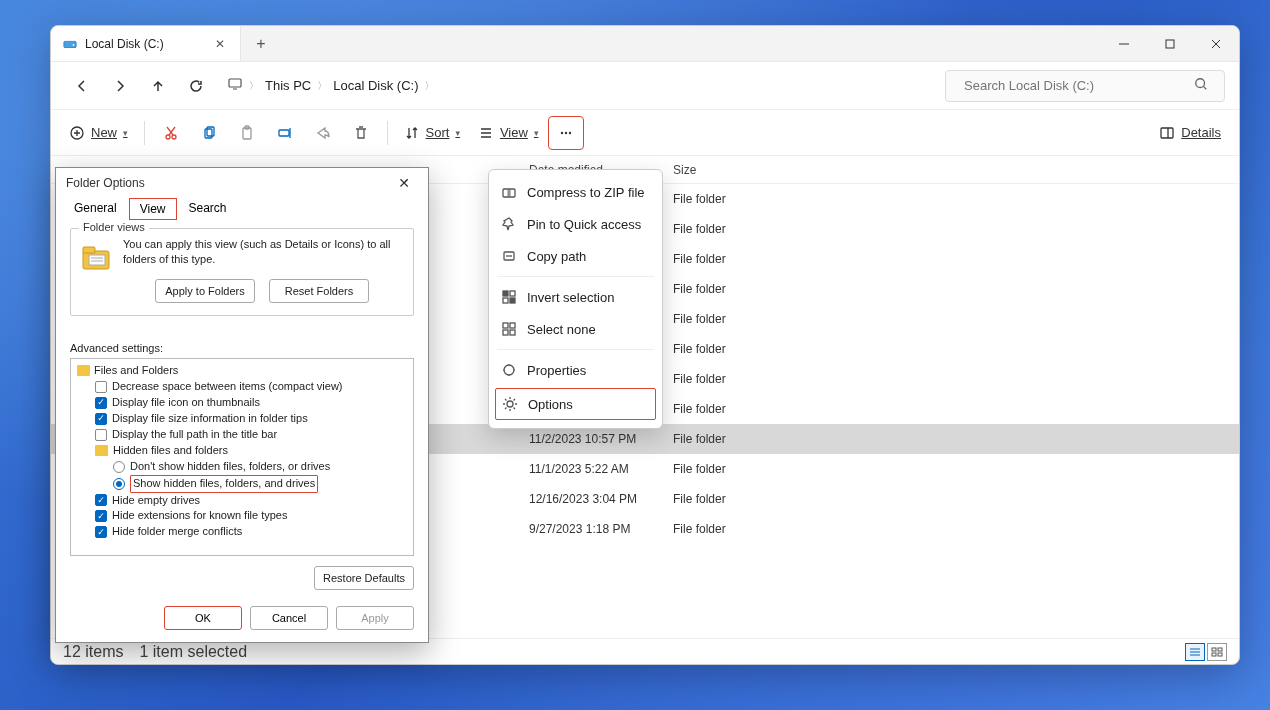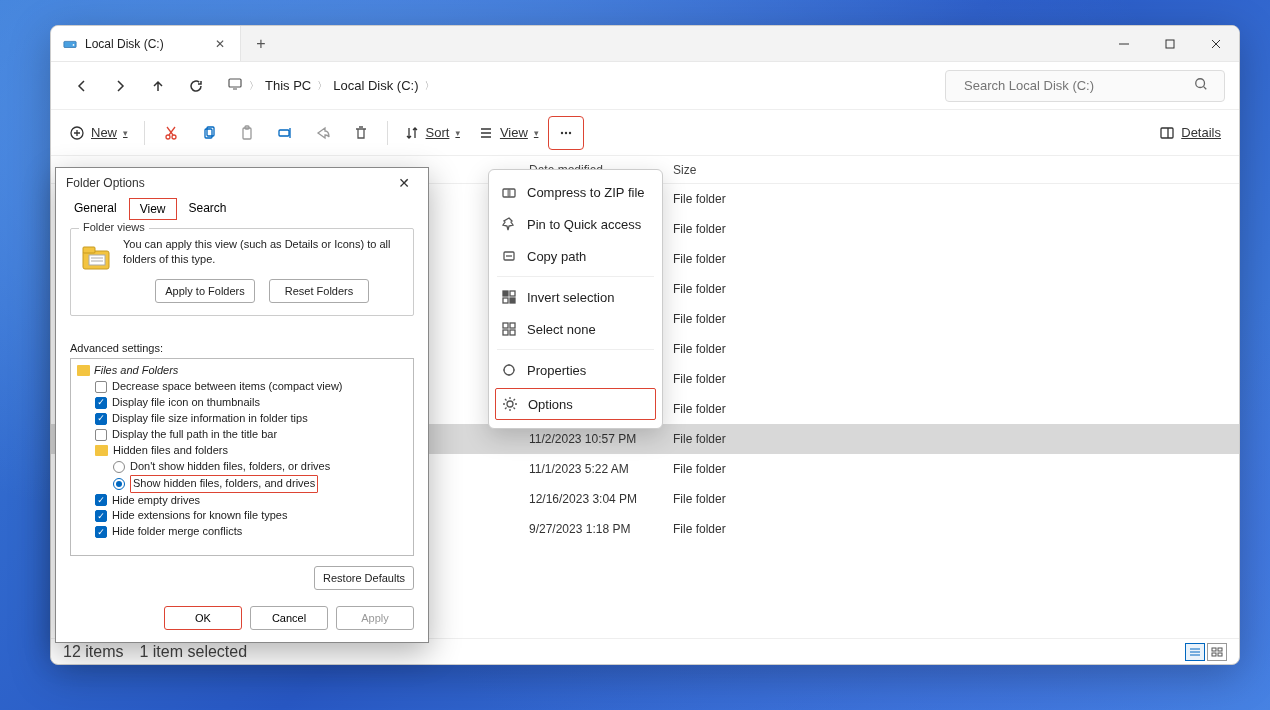--- a/index.html
+++ b/index.html
@@ -69,21 +69,21 @@
   .dlg-body { flex: 1; padding: 8px 14px 0 14px; font-size: 12px; color: #222; overflow: hidden; }
   .fieldset { border: 1px solid #ccc; border-radius: 2px; padding: 8px 10px 12px 10px; margin-bottom: 26px; position: relative; }
   .fieldset .legend { position: absolute; top: -8px; left: 8px; background: #fff; padding: 0 4px; font-size: 11px; color: #333; }
   .fv-row { display: flex; gap: 10px; align-items: flex-start; }
   .fv-icon { width: 32px; height: 28px; flex-shrink: 0; margin-top: 6px; }
   .fv-text { font-size: 11px; line-height: 1.35; }
   .fv-btns { display: flex; gap: 14px; margin-top: 8px; justify-content: center; margin-left: 40px; }
   .dlg-btn { min-width: 100px; height: 24px; border: 1px solid #aaa; border-radius: 3px; background: #fff; font-size: 11px; display: flex; align-items: center; justify-content: center; cursor: pointer; }
   .adv-label { font-size: 11px; margin-bottom: 4px; }
   .adv-box { border: 1px solid #bbb; height: 198px; overflow-y: auto; padding: 4px 6px; font-size: 11px; line-height: 1.45; position: relative; }
-  .tree-root { display: flex; align-items: center; gap: 4px; font-style: italic; }
+  .tree-root { display: flex; align-items: center; gap: 4px; }
   .folder-icon { width: 13px; height: 11px; background: #f3c441; display: inline-block; border-radius: 1px; }
   .tree-item { display: flex; align-items: center; gap: 5px; padding-left: 18px; }
   .tree-item.sub { padding-left: 36px; }
   .chk { width: 12px; height: 12px; border: 1px solid #888; border-radius: 2px; display: inline-flex; align-items: center; justify-content: center; flex-shrink: 0; }
   .chk.on { background: #0067c0; border-color: #0067c0; color: #fff; }
   .chk.on::after { content: "✓"; font-size: 9px; line-height: 1; }
   .rdo { width: 12px; height: 12px; border: 1px solid #888; border-radius: 50%; display: inline-flex; align-items: center; justify-content: center; flex-shrink: 0; }
   .rdo.on { border-color: #0067c0; }
   .rdo.on::after { content: ""; width: 6px; height: 6px; background: #0067c0; border-radius: 50%; }
   .hl { border: 1.5px solid #d43; padding: 0 2px; border-radius: 1px; }

